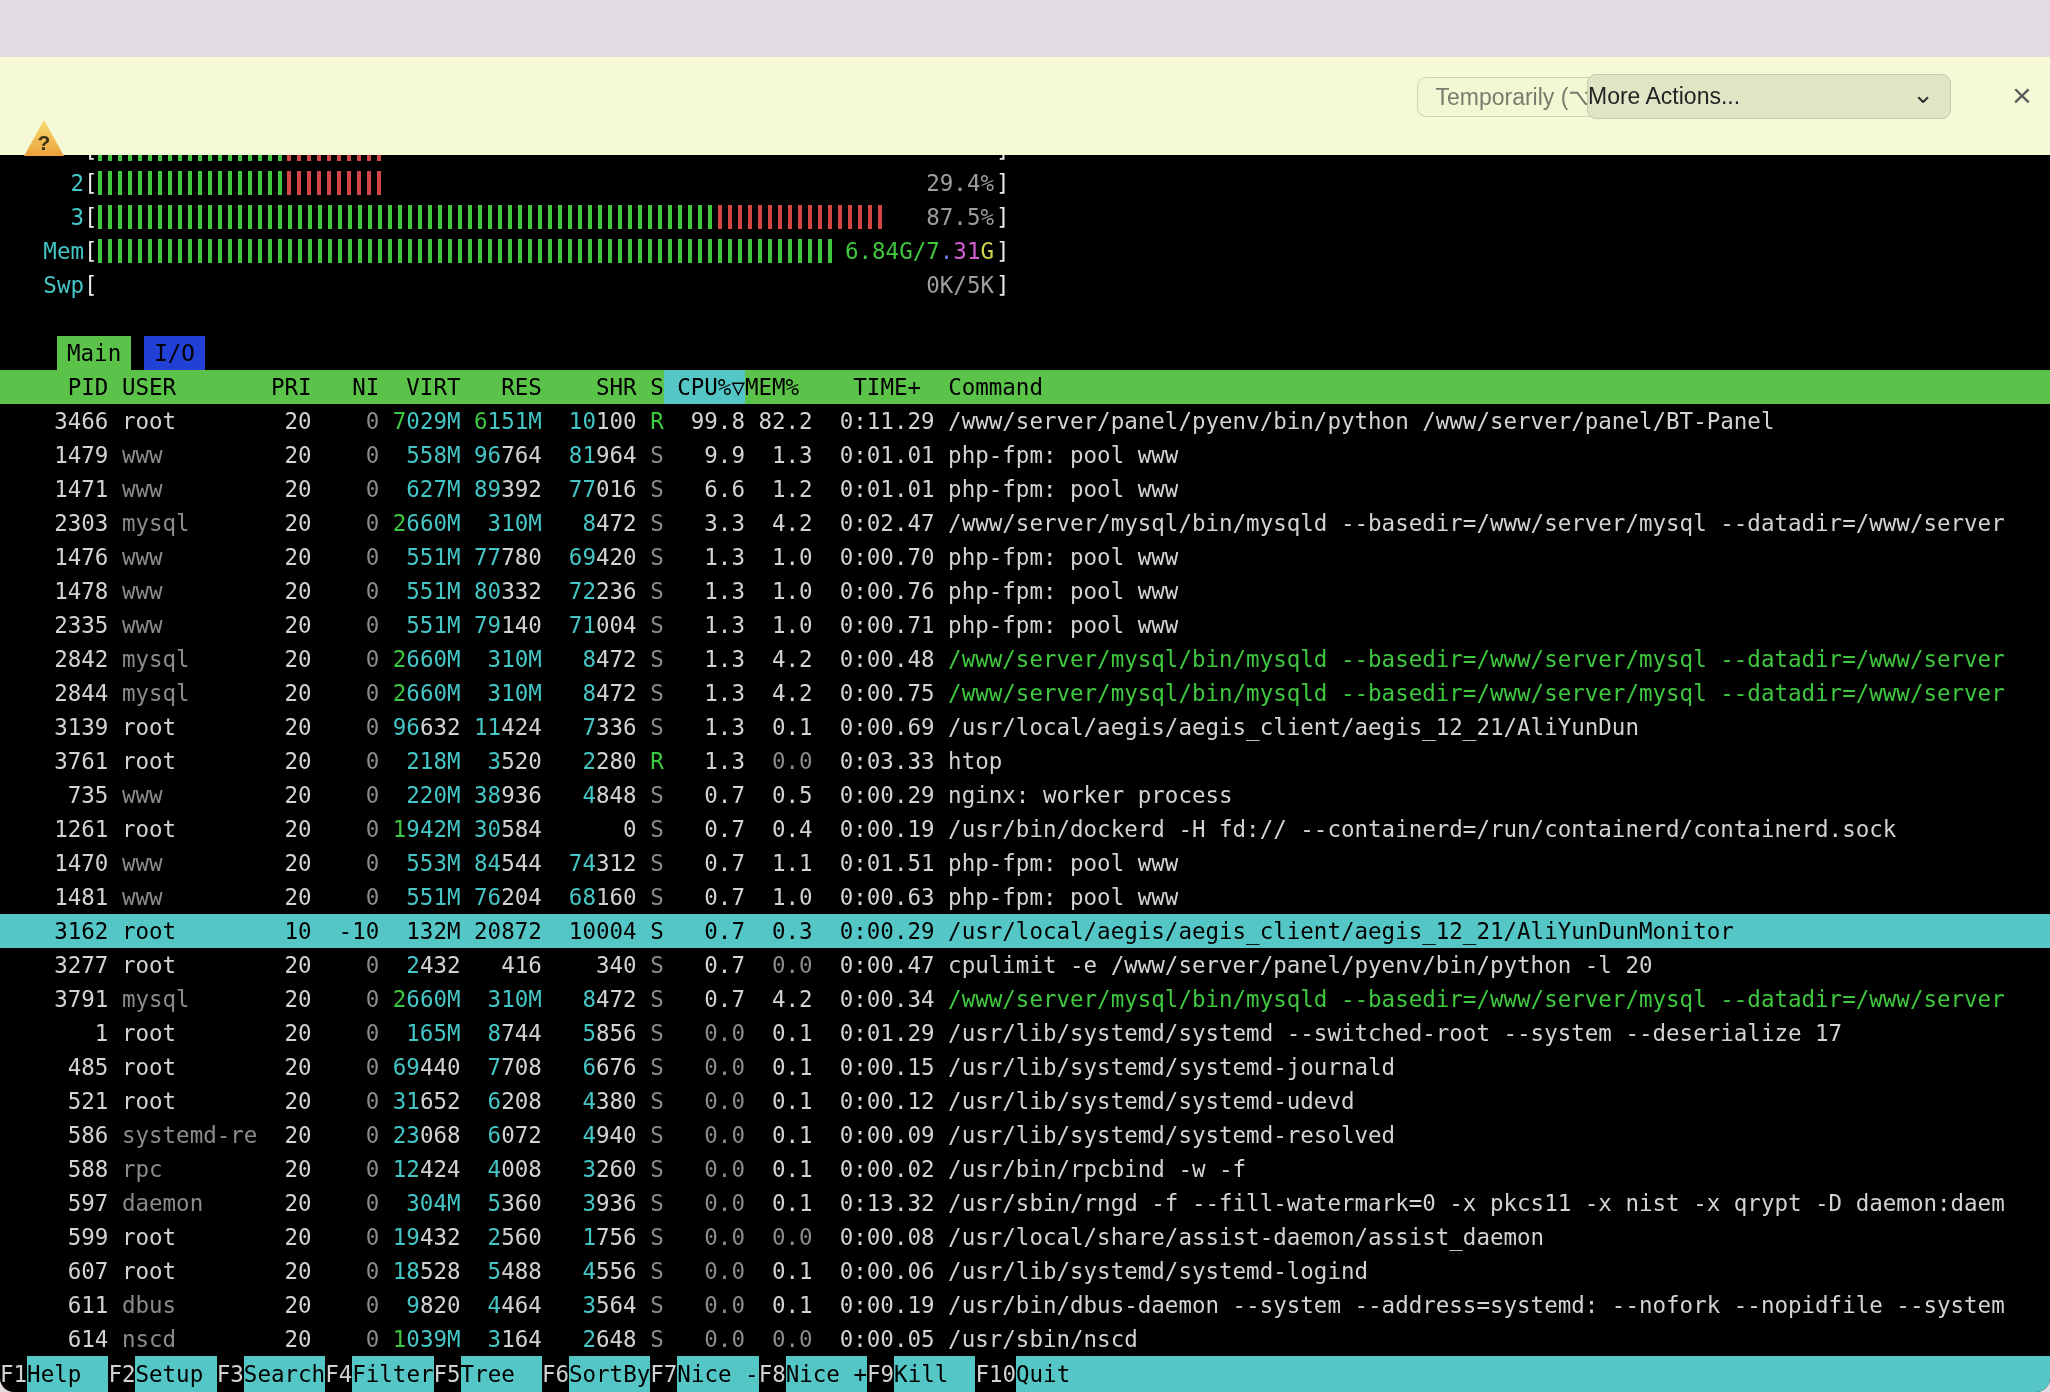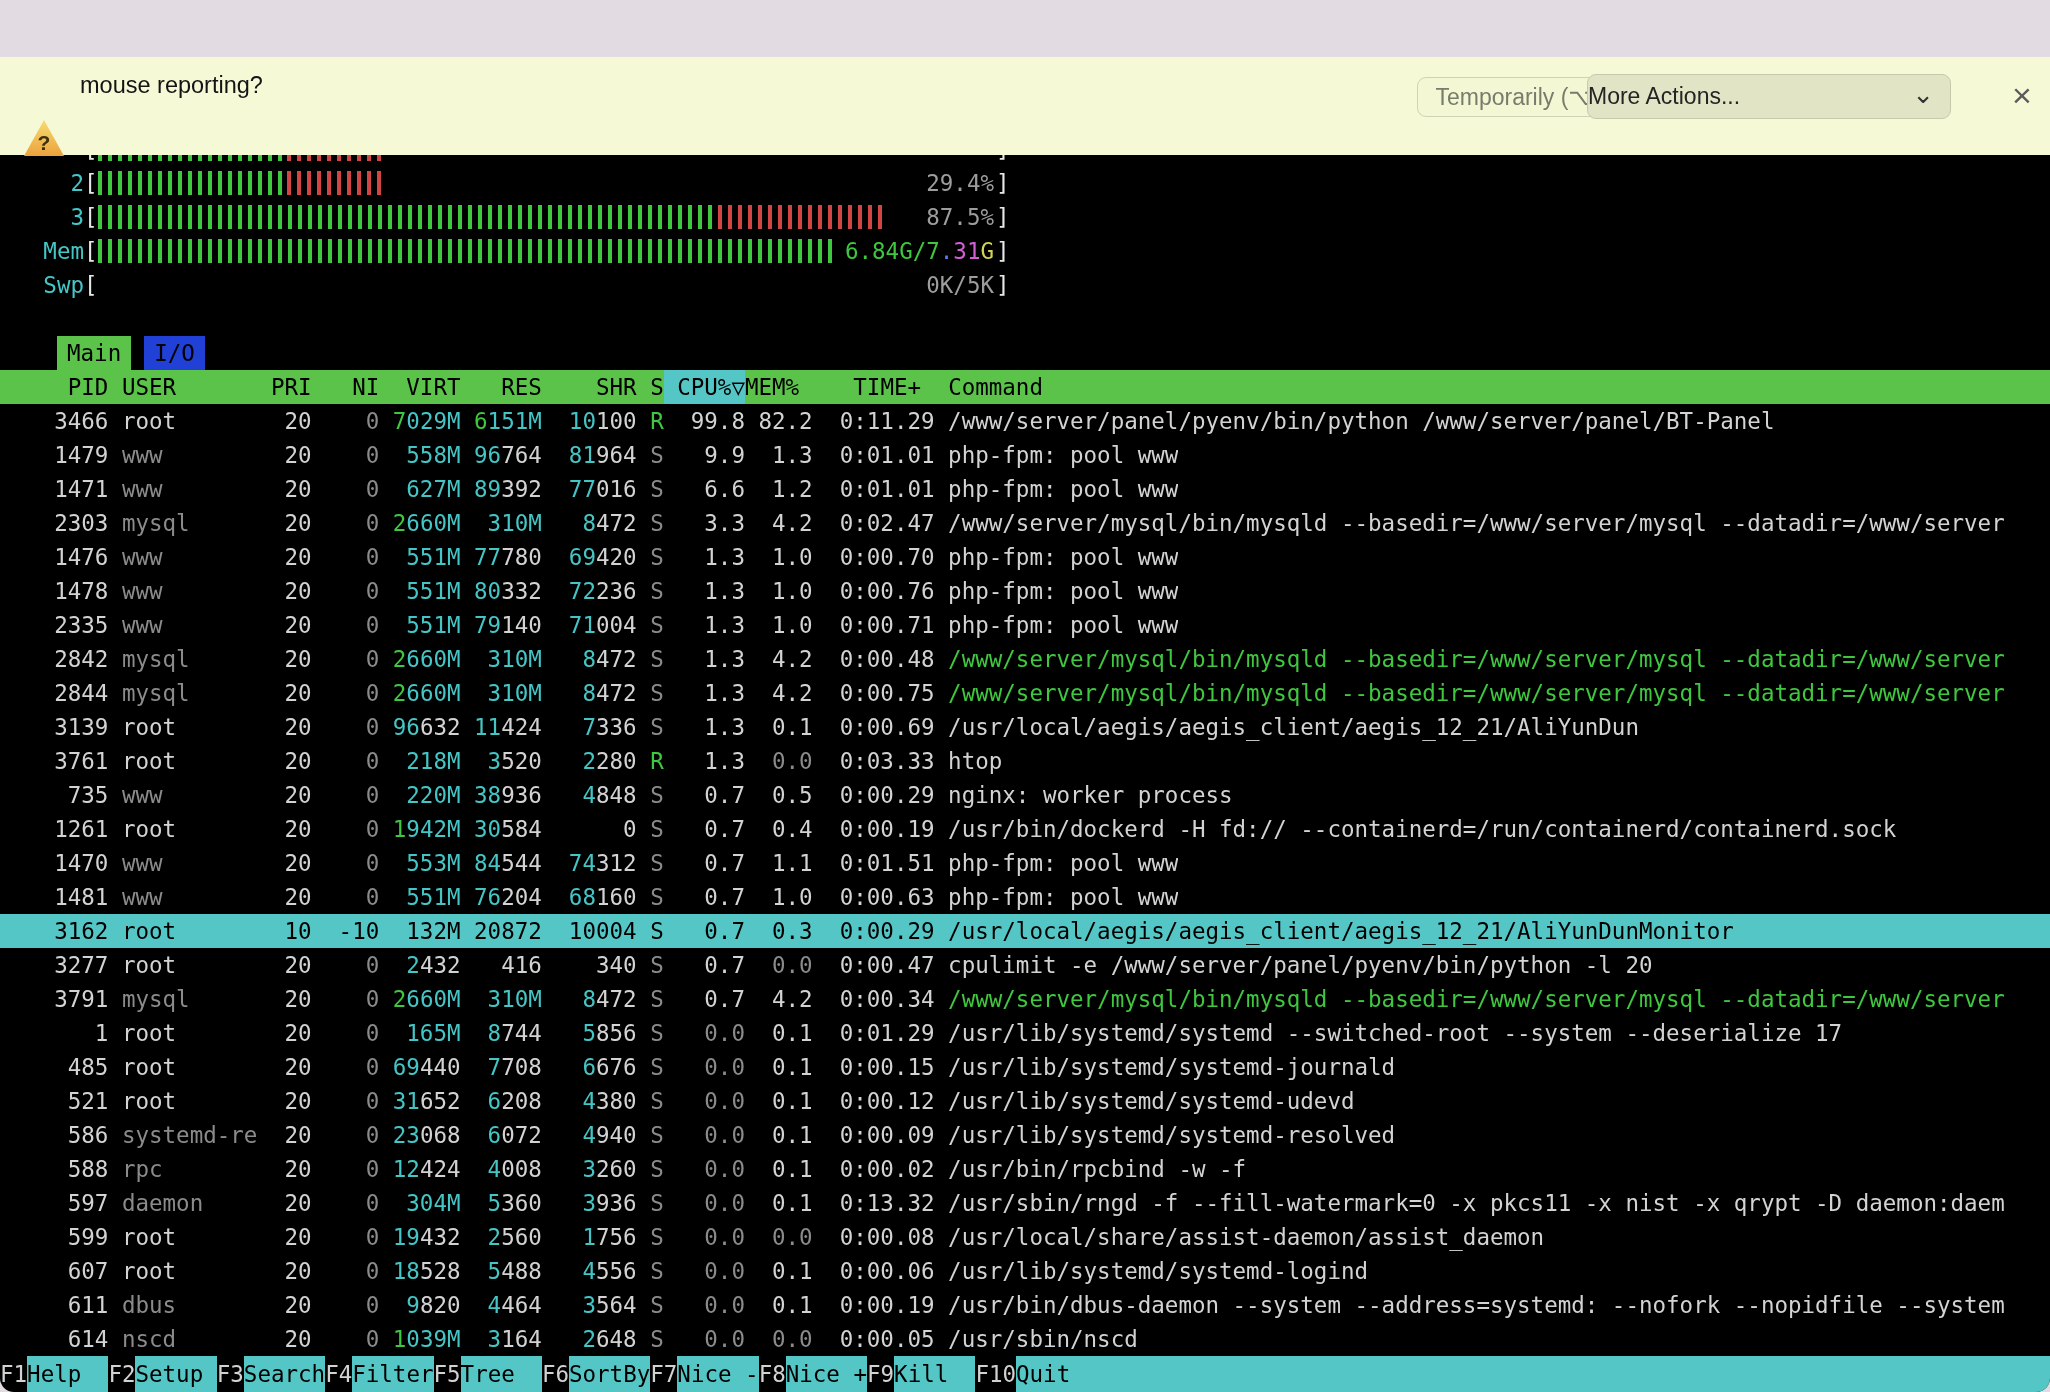--- a/index.html
+++ b/index.html
@@ -130,21 +130,20 @@
       <div class="trow prow" style="top: 1265px;"><span class="cell num" style="width: 8ch;"><span>614</span></span> <span class="cell" style="width: 10ch;"><span class="c-dim">nscd</span></span> <span class="cell num" style="width: 3ch;"><span>20</span></span> <span class="cell num" style="width: 4ch;"><span class="c-dim">0</span></span> <span class="cell num" style="width: 5ch;"><span class="c-grn">1</span><span class="c-cyan">039M</span></span> <span class="cell num" style="width: 5ch;"><span class="c-cyan">3</span><span>164</span></span> <span class="cell num" style="width: 6ch;"><span class="c-cyan">2</span><span>648</span></span> <span class="cell" style="width: 1ch;"><span class="c-dim">S</span></span> <span class="cell num" style="width: 5ch;"><span class="c-dim">0.0</span></span> <span class="cell num" style="width: 4ch;"><span class="c-dim">0.0</span></span> <span class="cell num" style="width: 8ch;"><span>0:00.05</span></span> <span class="cell">/usr/sbin/nscd</span></div>
       <div id="fnbar"><span class="fk">F1</span><span class="fl">Help  </span><span class="fk">F2</span><span class="fl">Setup </span><span class="fk">F3</span><span class="fl">Search</span><span class="fk">F4</span><span class="fl">Filter</span><span class="fk">F5</span><span class="fl">Tree  </span><span class="fk">F6</span><span class="fl">SortBy</span><span class="fk">F7</span><span class="fl">Nice -</span><span class="fk">F8</span><span class="fl">Nice +</span><span class="fk">F9</span><span class="fl">Kill  </span><span class="fk">F10</span><span class="fl grow">Quit  </span></div>
     </div>
 
   <div id="banner">
     <div id="warn-icon">
       <span class="tri"></span>
       <span class="q">?</span>
     </div>
     <div id="banner-text">
-      <div>mouse reporting?</div>
     </div>
     <div class="bbtn" id="btn-temp">Temporarily (⌥T)</div>
     <div class="bbtn" id="btn-more">
       <span>More Actions...</span>
       <span class="chev">⌄</span>
     </div>
     <div class="bbtn" id="btn-close">×</div>
   </div>
 
 </div>

